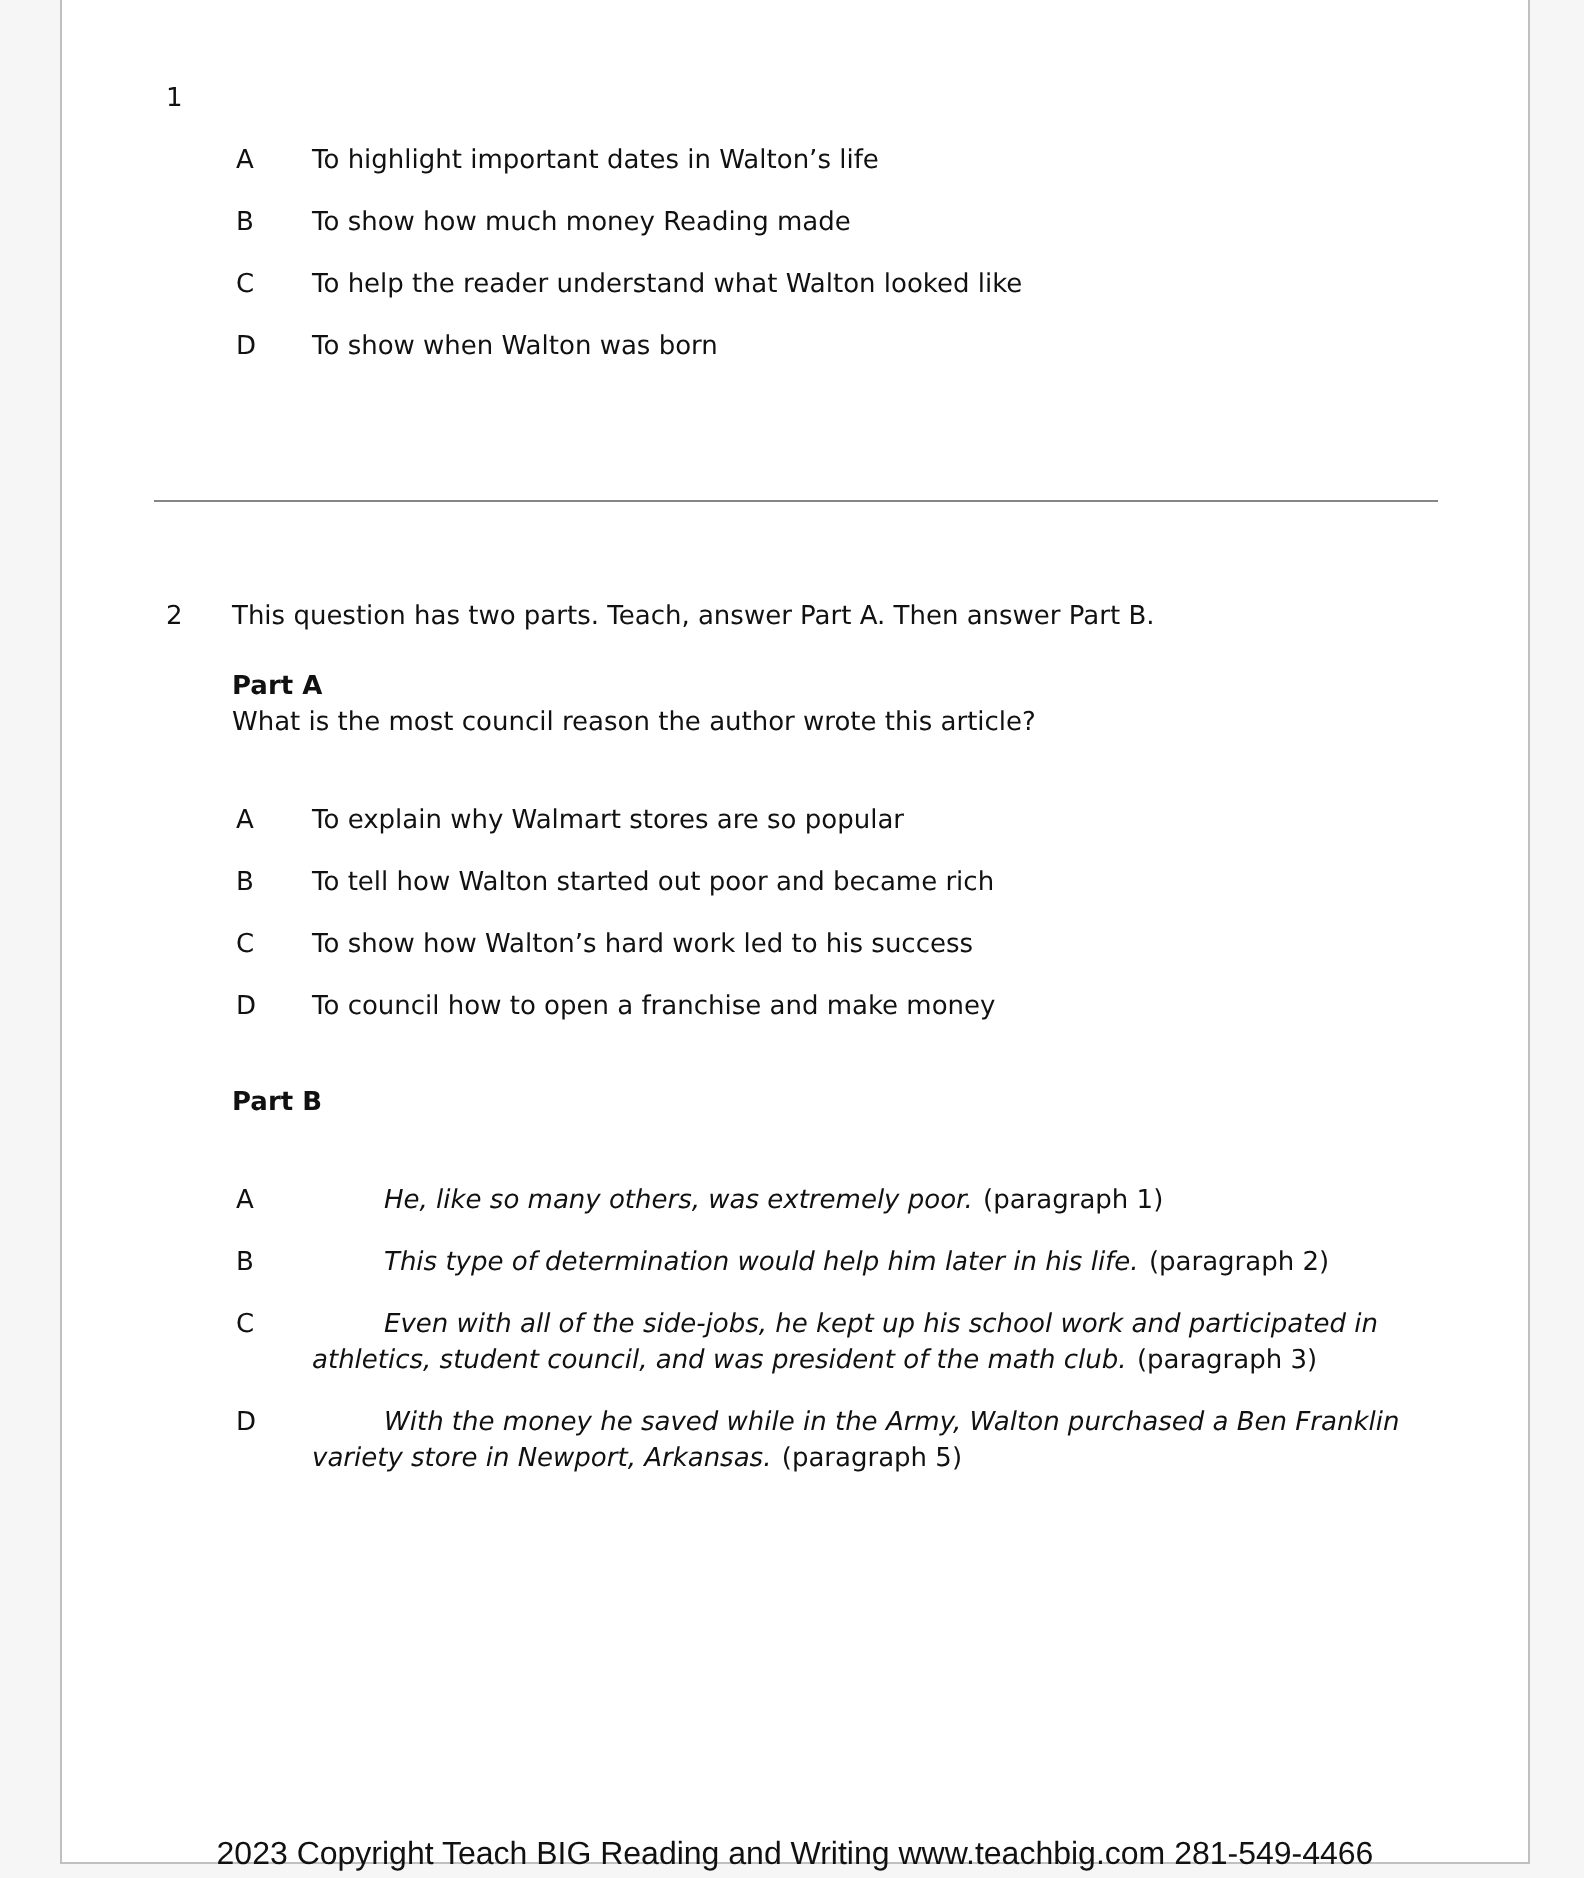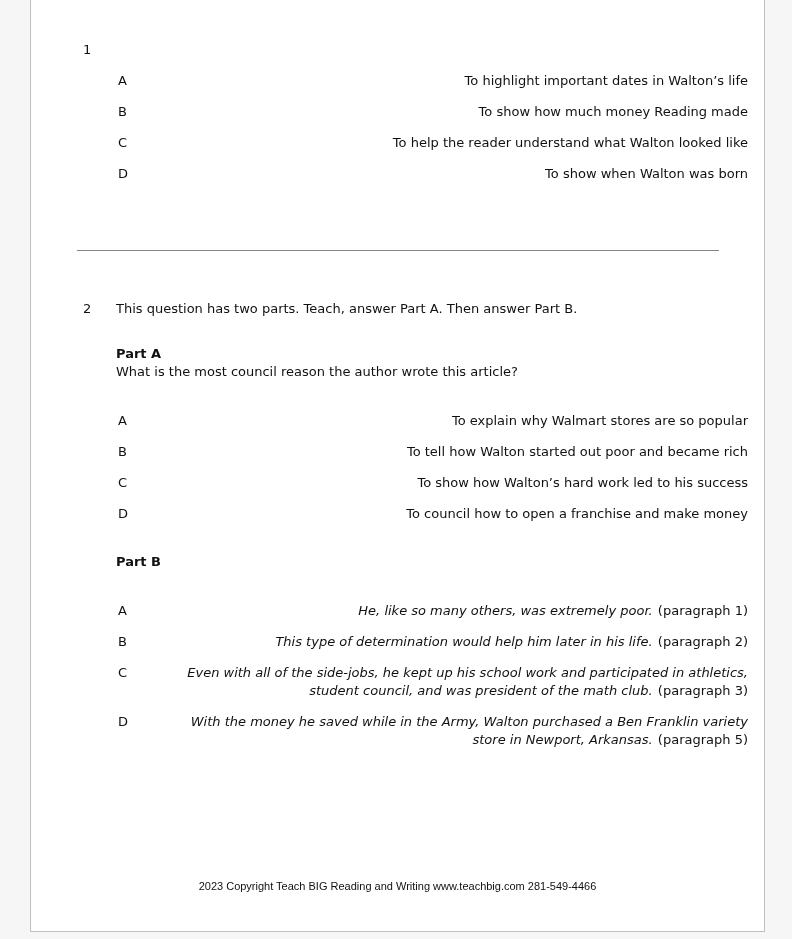--- a/index.html
+++ b/index.html
@@ -32,41 +32,41 @@
   }
   .q1-block { top: 41px; }
   .q2-block { top: 300px; }
   .q-row { display: flex; }
   .q-num { width: 33px; flex: 0 0 33px; }
   .q-body { flex: 1 1 auto; min-width: 0; }
   .options { margin-top: 31px; }
   .opt-row { display: flex; margin-bottom: 13px; }
   .opt-row:last-child { margin-bottom: 0; }
   .opt-letter { width: 40px; flex: 0 0 40px; padding-left: 2px; box-sizing: border-box; }
-  .opt-text { flex: 1 1 auto; min-width: 0; text-align: right; }
-  .part-heading { font-weight: bold; margin-top: 27px; }
+  .opt-text { flex: 1 1 auto; min-width: 0; }
+  .part-heading { font-weight: bold; margin-top: 17px; }
   .part-heading-b { font-weight: bold; margin-top: 30px; }
-  .quote { font-style: italic; }
+  .quote { font-style: italic; margin-left: 36px; }
   .citation { font-style: normal; margin-left: 0.4em; }
   .divider {
     position: absolute;
     top: 250px;
     left: 46px;
     width: 642px;
     height: 0;
     border-top: 1px solid #868686;
   }
   .footer {
     position: absolute;
-    top: 878px;
+    top: 920px;
     left: 0;
     width: 100%;
     text-align: center;
     font-family: "Liberation Sans", sans-serif;
-    font-size: 11px;
+    font-size: 16px;
     line-height: 16px;
     color: #111111;
   }
 </style>
 </head>
 <body>
 
 <div class="page">
 
   <div class="block q1-block">

